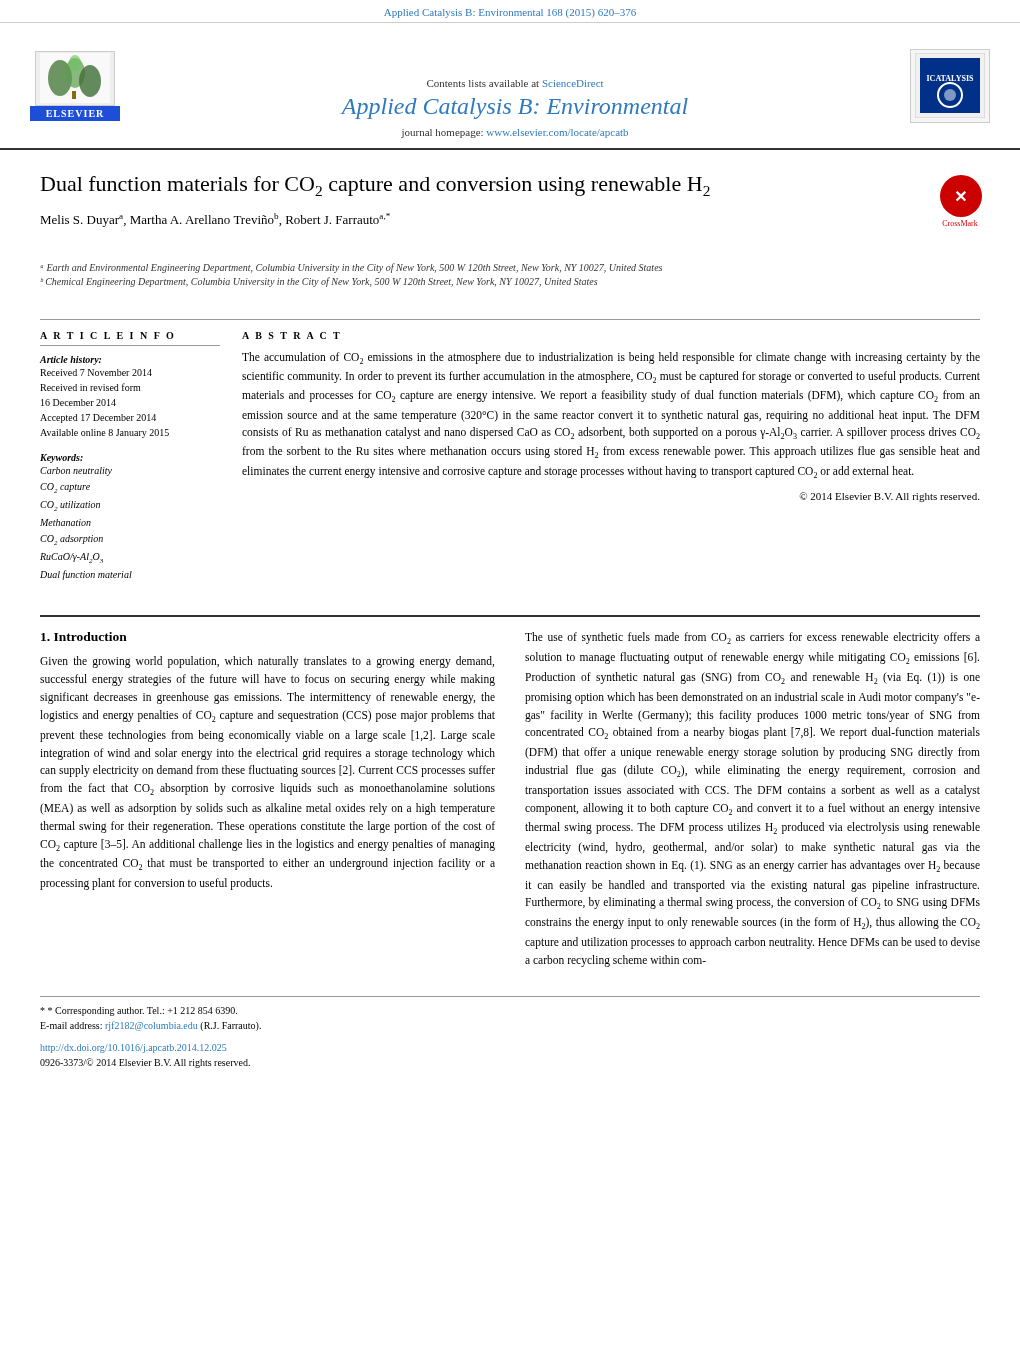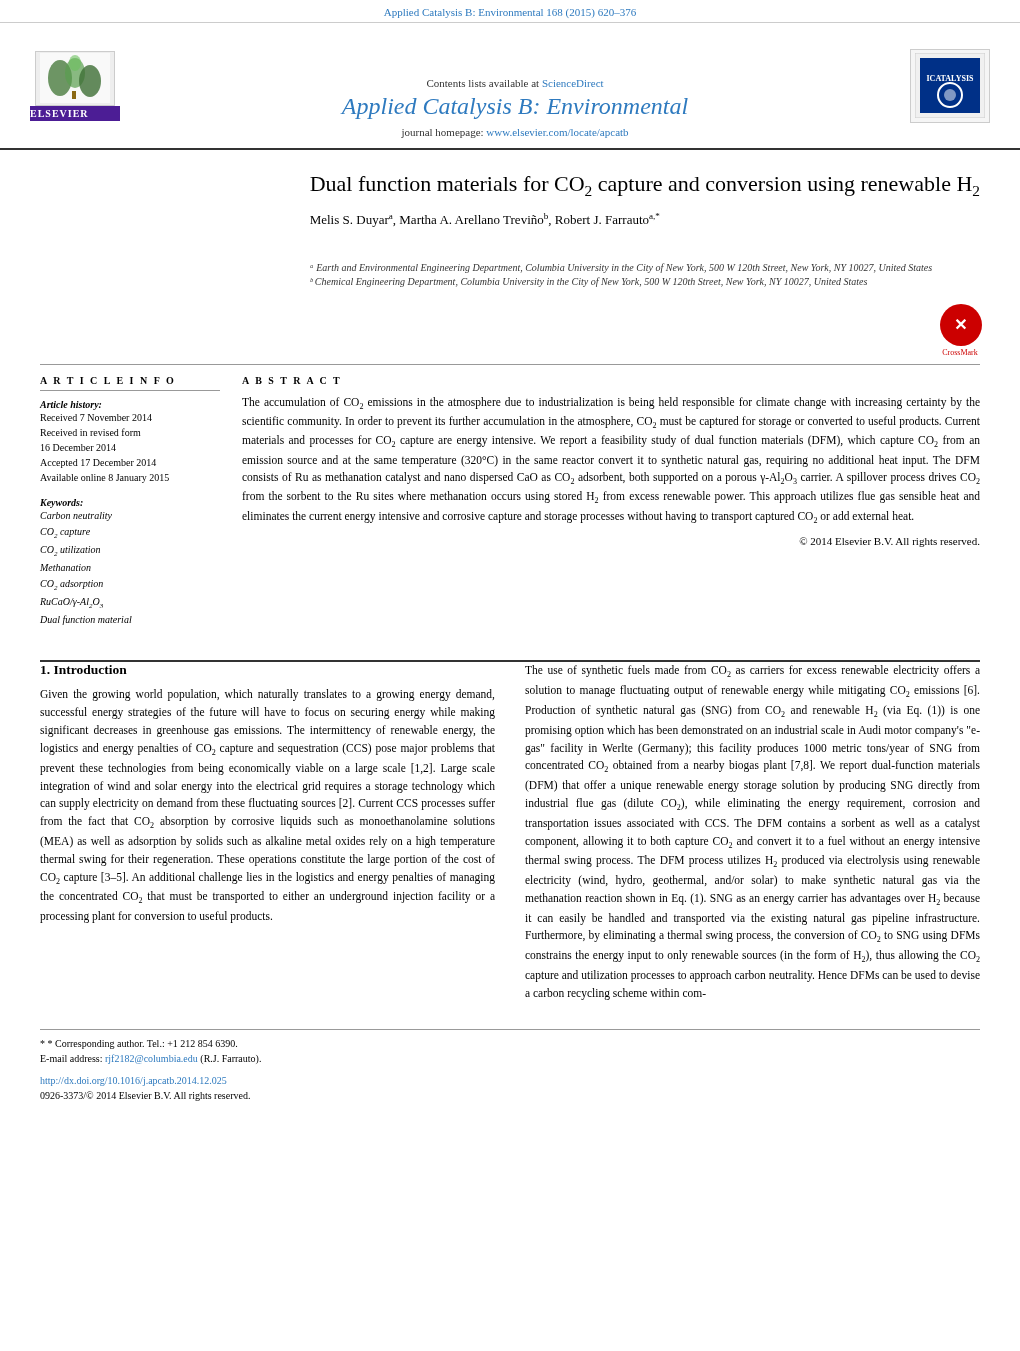--- a/index.html
+++ b/index.html
@@ -38,24 +38,24 @@
       display: flex;
       align-items: center;
       justify-content: center;
       font-size: 9px;
       color: #666;
       border: 1px solid #ccc;
       overflow: hidden;
       position: relative;
     }
     .elsevier-logo .logo-bottom {
-      background: #4c1d95;
+      background: #1d4ed8;
       color: #fff;
       width: 100%;
-      text-align: left;
+      text-align: center;
       font-size: 10px;
       font-weight: bold;
       padding: 2px 0;
       letter-spacing: 1px;
     }
     .journal-center {
       text-align: center;
       flex: 1;
       padding: 0 20px;
       margin-top: 44px;
@@ -182,21 +182,21 @@
       color: #000;
       text-align: justify;
     }
     .copyright {
       text-align: right;
       font-size: 11px;
       margin-top: 8px;
       color: #000;
     }
     .main-content {
-      padding: 0 40px 20px;
+      padding: 12px 40px 20px;
     }
     .intro-section {
       display: flex;
       gap: 30px;
     }
     .intro-left {
       flex: 1;
     }
     .intro-right {
       flex: 1;
@@ -283,21 +283,21 @@
       <text x="35" y="28" text-anchor="middle" fill="white" font-size="8" font-weight="bold">ICATALYSIS</text>
       <circle cx="35" cy="42" r="12" fill="none" stroke="white" stroke-width="2"></circle>
       <circle cx="35" cy="42" r="6" fill="white" opacity="0.5"></circle>
     </svg>
   </div>
 </div>
 
 <div class="article-body">
 
   <div class="article-title-section">
-    <div style="display:flex; align-items:flex-end;flex-direction:column;">
+    <div style="display:flex; align-items:flex-start;">
       <div style="flex:1;">
         <h1 class="article-title">
           Dual function materials for CO<sub>2</sub> capture and conversion using renewable H<sub>2</sub>
         </h1>
         <div class="authors">
           Melis S. Duyar<sup>a</sup>, Martha A. Arellano Treviño<sup>b</sup>, Robert J. Farrauto<sup>a,</sup><sup>*</sup>
         </div>
         <div class="affiliations">
           <div>ᵃ Earth and Environmental Engineering Department, Columbia University in the City of New York, 500 W 120th Street, New York, NY 10027, United States</div>
           <div>ᵇ Chemical Engineering Department, Columbia University in the City of New York, 500 W 120th Street, New York, NY 10027, United States</div>

